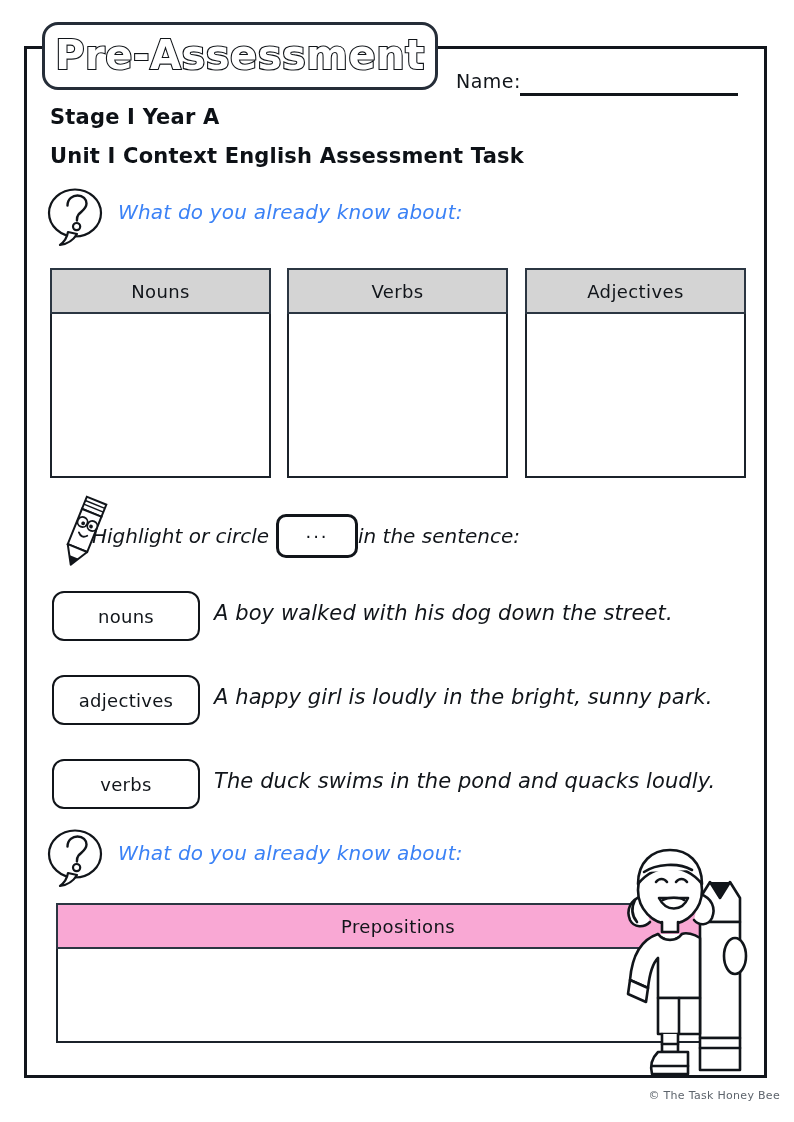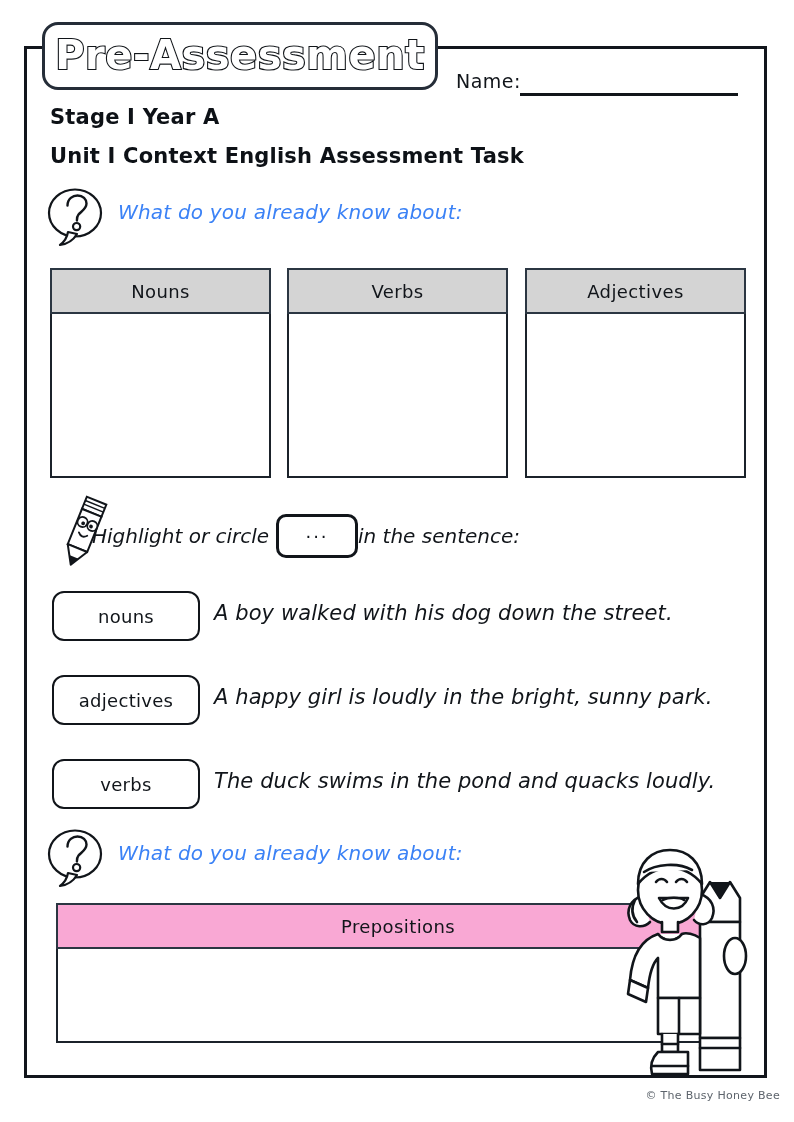--- a/index.html
+++ b/index.html
@@ -442,13 +442,13 @@
 
       <path d="M58 196 L58 214 L74 214 L74 196"></path>
       <line x1="58" y1="206" x2="74" y2="206"></line>
 
       <path d="M54 214 C48 220 46 228 48 236 L84 236 L84 214 Z"></path>
       <line x1="48" y1="228" x2="84" y2="228"></line>
     </g>
   </svg>
 </div>
 
-<div class="footer">© The Busy Honey Bee</div>
+<div class="footer">© The Task Honey Bee</div>
 
 </body></html>

